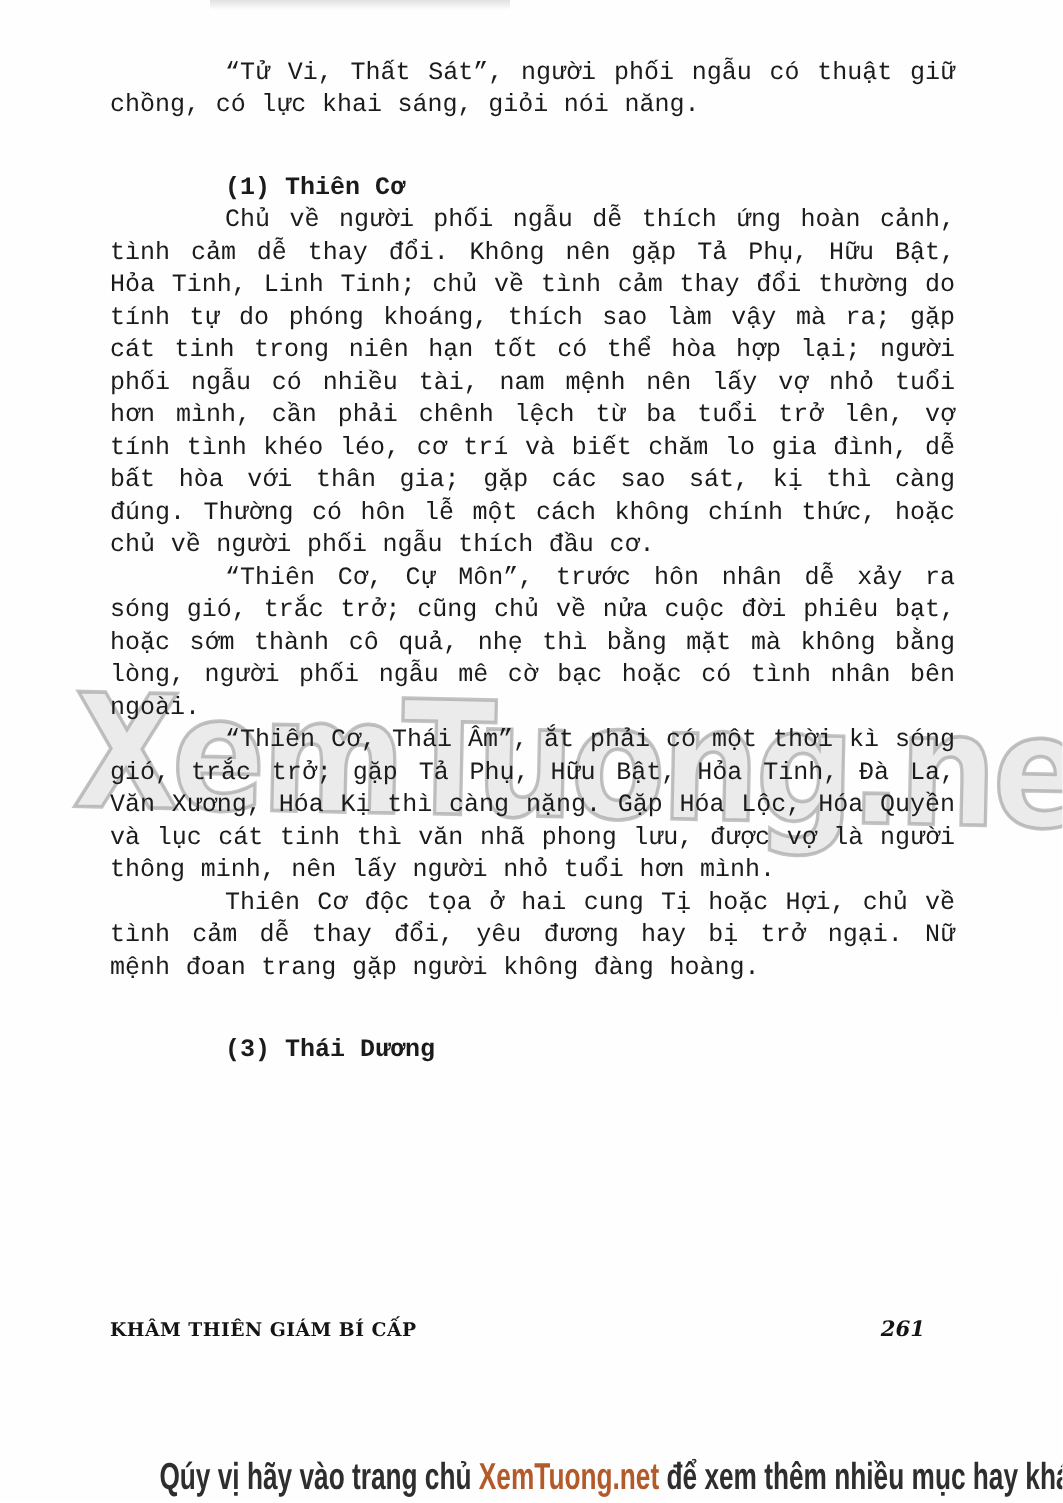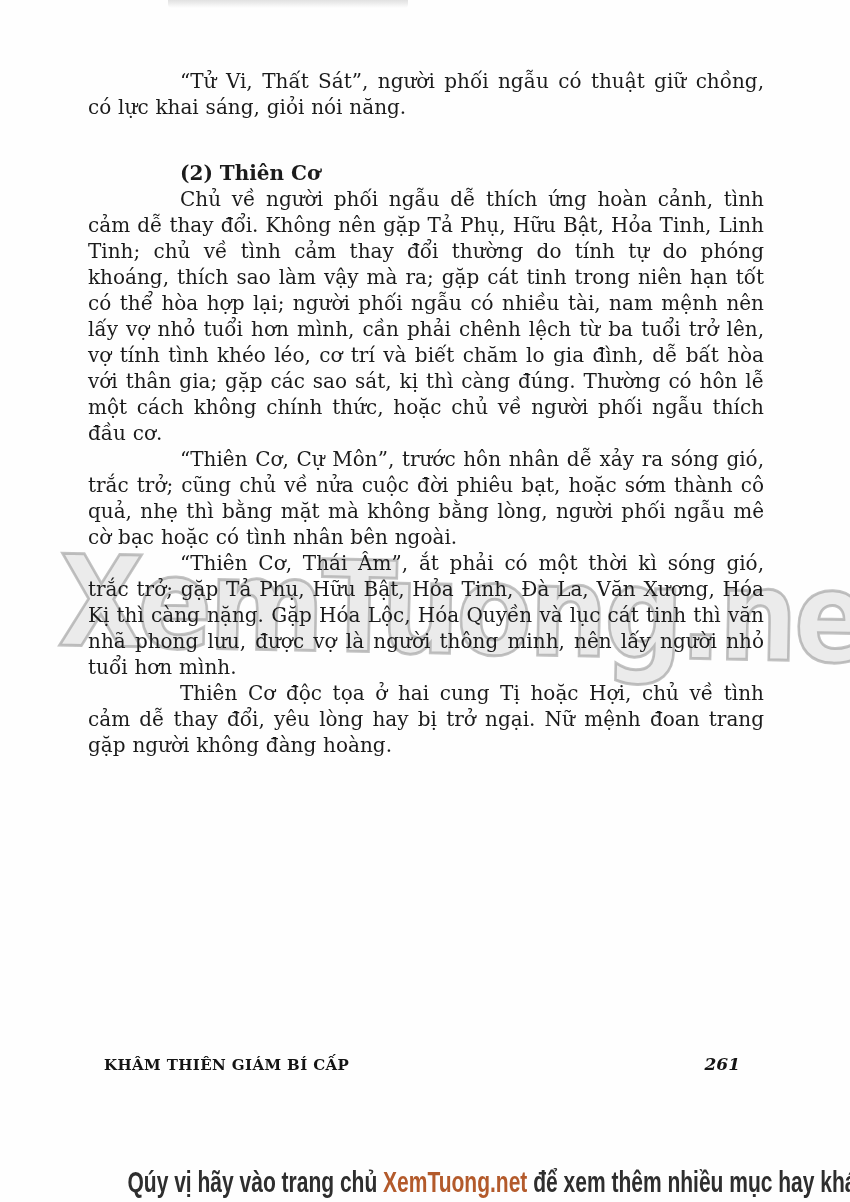--- a/index.html
+++ b/index.html
@@ -7,41 +7,41 @@
     position:relative; width:850px; height:1202px;
     background:#fefefee8; overflow:hidden;
     font-family:"DejaVu Serif", serif; color:#1b1b1b;
   }
   
   .top-smudge {
     position:absolute; top:0; left:168px; width:240px; height:8px;
     background:linear-gradient(to bottom, rgba(70,70,70,0.16), rgba(255,255,255,0));
     border-radius:0 0 4px 4px; z-index:1;
   }
-  .content { position:absolute; top:68px; left:88px; width:676px; z-index:2; }
+  .content { position:absolute; top:46px; left:88px; width:676px; z-index:2;font-family:Liberation Mono, monospace; }
   p.para {
     margin:0; font-size:20px; line-height:26px;
     text-align:justify; text-indent:92px;
     word-spacing:0.5px;
   }
   h3.heading {
     margin:40px 0 0 92px; font-size:20px; line-height:26px; font-weight:700;
   }
   .watermark {
     position:absolute; top:528px; left:60px; z-index:1;
     font-family:"DejaVu Sans", sans-serif; font-weight:700;
     font-size:126px; letter-spacing:-4px; white-space:nowrap;
     color:rgba(237,237,237,0.92);
     -webkit-text-stroke:3px rgba(148,148,148,0.55);
     text-shadow:0 0 1px rgba(148,148,148,0.35);
     transform:rotate(1.2deg) scaleX(0.88); transform-origin:left top;
     pointer-events:none;
   }
   .footer {
-    position:absolute; left:104px; right:110px; top:1054px; z-index:2;
+    position:absolute; left:88px; right:110px; top:1054px; z-index:2;
     display:flex; justify-content:space-between; align-items:baseline;
   }
   .footer .book {
     font-size:15px; font-weight:700; letter-spacing:0.4px;
     font-family:"DejaVu Serif", serif; color:#141414;
   }
   .footer .pagenum {
     font-size:17px; font-weight:700; font-style:italic; color:#141414;
   }
   .banner {
@@ -58,26 +58,27 @@
 
 <div class="page">
 
   <div class="top-smudge"></div>
 
   <div class="watermark">XemTuong.net</div>
 
   <div class="content">
     <p class="para">“Tử Vi, Thất Sát”, người phối ngẫu có thuật giữ chồng, có lực khai sáng, giỏi nói năng.</p>
 
-    <h3 class="heading">(2) Thiên Cơ</h3>
+    <h3 class="heading">(1) Thiên Cơ</h3>
     <p class="para">Chủ về người phối ngẫu dễ thích ứng hoàn cảnh, tình cảm dễ thay đổi. Không nên gặp Tả Phụ, Hữu Bật, Hỏa Tinh, Linh Tinh; chủ về tình cảm thay đổi thường do tính tự do phóng khoáng, thích sao làm vậy mà ra; gặp cát tinh trong niên hạn tốt có thể hòa hợp lại; người phối ngẫu có nhiều tài, nam mệnh nên lấy vợ nhỏ tuổi hơn mình, cần phải chênh lệch từ ba tuổi trở lên, vợ tính tình khéo léo, cơ trí và biết chăm lo gia đình, dễ bất hòa với thân gia; gặp các sao sát, kị thì càng đúng. Thường có hôn lễ một cách không chính thức, hoặc chủ về người phối ngẫu thích đầu cơ.</p>
     <p class="para">“Thiên Cơ, Cự Môn”, trước hôn nhân dễ xảy ra sóng gió, trắc trở; cũng chủ về nửa cuộc đời phiêu bạt, hoặc sớm thành cô quả, nhẹ thì bằng mặt mà không bằng lòng, người phối ngẫu mê cờ bạc hoặc có tình nhân bên ngoài.</p>
     <p class="para">“Thiên Cơ, Thái Âm”, ắt phải có một thời kì sóng gió, trắc trở; gặp Tả Phụ, Hữu Bật, Hỏa Tinh, Đà La, Văn Xương, Hóa Kị thì càng nặng. Gặp Hóa Lộc, Hóa Quyền và lục cát tinh thì văn nhã phong lưu, được vợ là người thông minh, nên lấy người nhỏ tuổi hơn mình.</p>
-    <p class="para">Thiên Cơ độc tọa ở hai cung Tị hoặc Hợi, chủ về tình cảm dễ thay đổi, yêu lòng hay bị trở ngại. Nữ mệnh đoan trang gặp người không đàng hoàng.</p>
+    <p class="para">Thiên Cơ độc tọa ở hai cung Tị hoặc Hợi, chủ về tình cảm dễ thay đổi, yêu đương hay bị trở ngại. Nữ mệnh đoan trang gặp người không đàng hoàng.</p>
 
+    <h3 class="heading">(3) Thái Dương</h3>
   </div>
 
   <div class="footer">
     <span class="book">KHÂM THIÊN GIÁM BÍ CẤP</span>
     <span class="pagenum">261</span>
   </div>
 
   <div class="banner">
     <span>Qúy vị hãy vào trang chủ </span><a class="site" style="color: rgb(179, 90, 43);">XemTuong.net</a><span> để xem thêm nhiều mục hay khác</span>
   </div>

